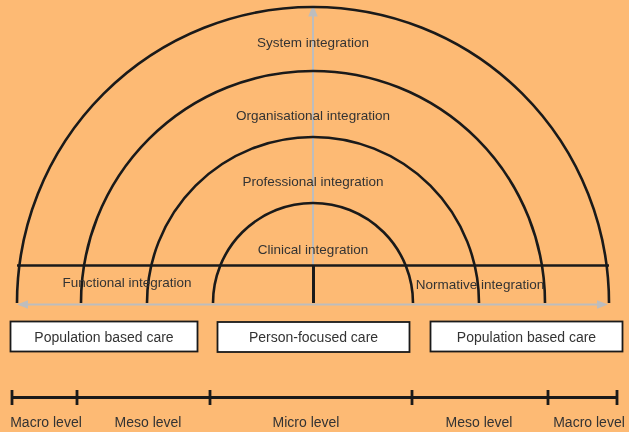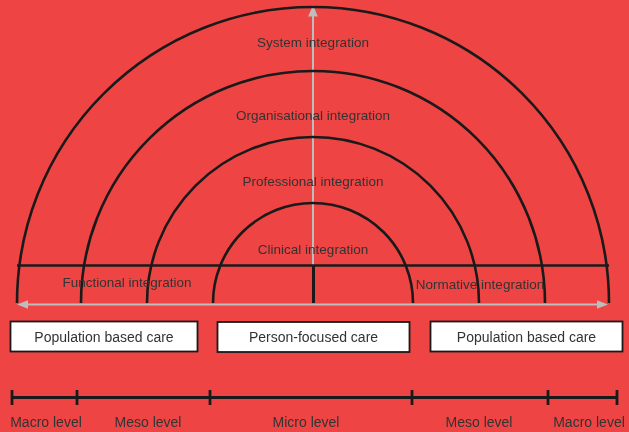--- a/index.html
+++ b/index.html
@@ -4,21 +4,21 @@
 <style>
   html, body {
     margin: 0;
     padding: 0;
     background: #ffffff;
   }
   .stage {
     position: relative;
     width: 629px;
     height: 432px;
-    background: #ef4444;
+    background: #fdba74;
     overflow: hidden;
   }
   svg {
     display: block;
   }
   svg text {
     font-family: "Liberation Sans", sans-serif;
     fill: #333333;
   }
   .ring-label, .band-label {

